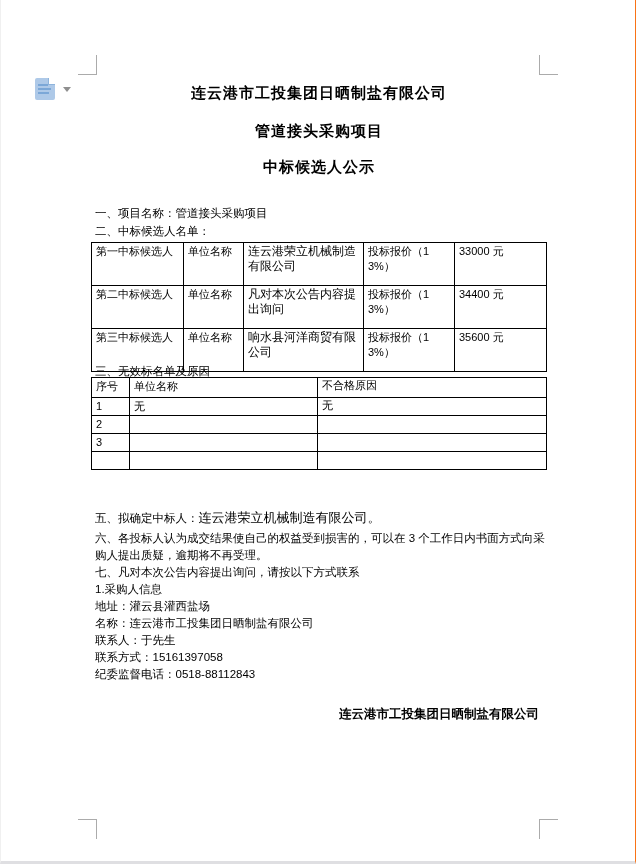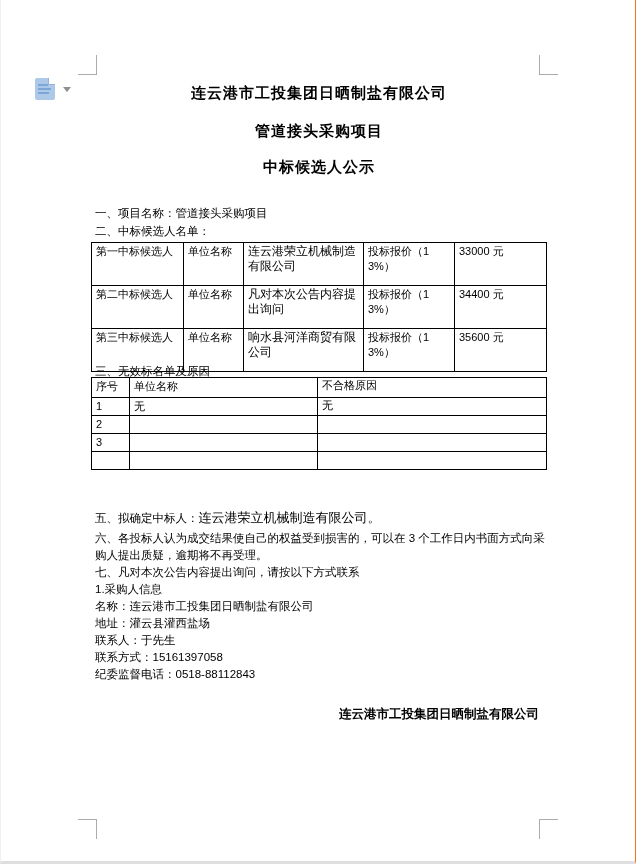--- a/index.html
+++ b/index.html
@@ -168,22 +168,22 @@
       </table>
 
     <div class="para p-s5"><span>五、拟确定中标人：</span><span class="big">连云港荣立机械制造有限公司。</span></div>
 
     <div class="para p-s6">六、各投标人认为成交结果使自己的权益受到损害的，可以在 3 个工作日内书面方式向采购人提出质疑，逾期将不再受理。</div>
     <div class="para p-s7">七、凡对本次公告内容提出询问，请按以下方式联系</div>
 
     <div class="para p-contact-h">1.采购人信息</div>
 
     <div class="contact-lines">
+      <div>地址：灌云县灌西盐场</div>
       <div>名称：连云港市工投集团日晒制盐有限公司</div>
-      <div>地址：灌云县灌西盐场</div>
       <div>联系人：于先生</div>
       <div>联系方式：15161397058</div>
       <div>纪委监督电话：0518-88112843</div>
     </div>
 
     <div class="signature">
       <div>连云港市工投集团日晒制盐有限公司</div>
     </div>
 
   </div>

